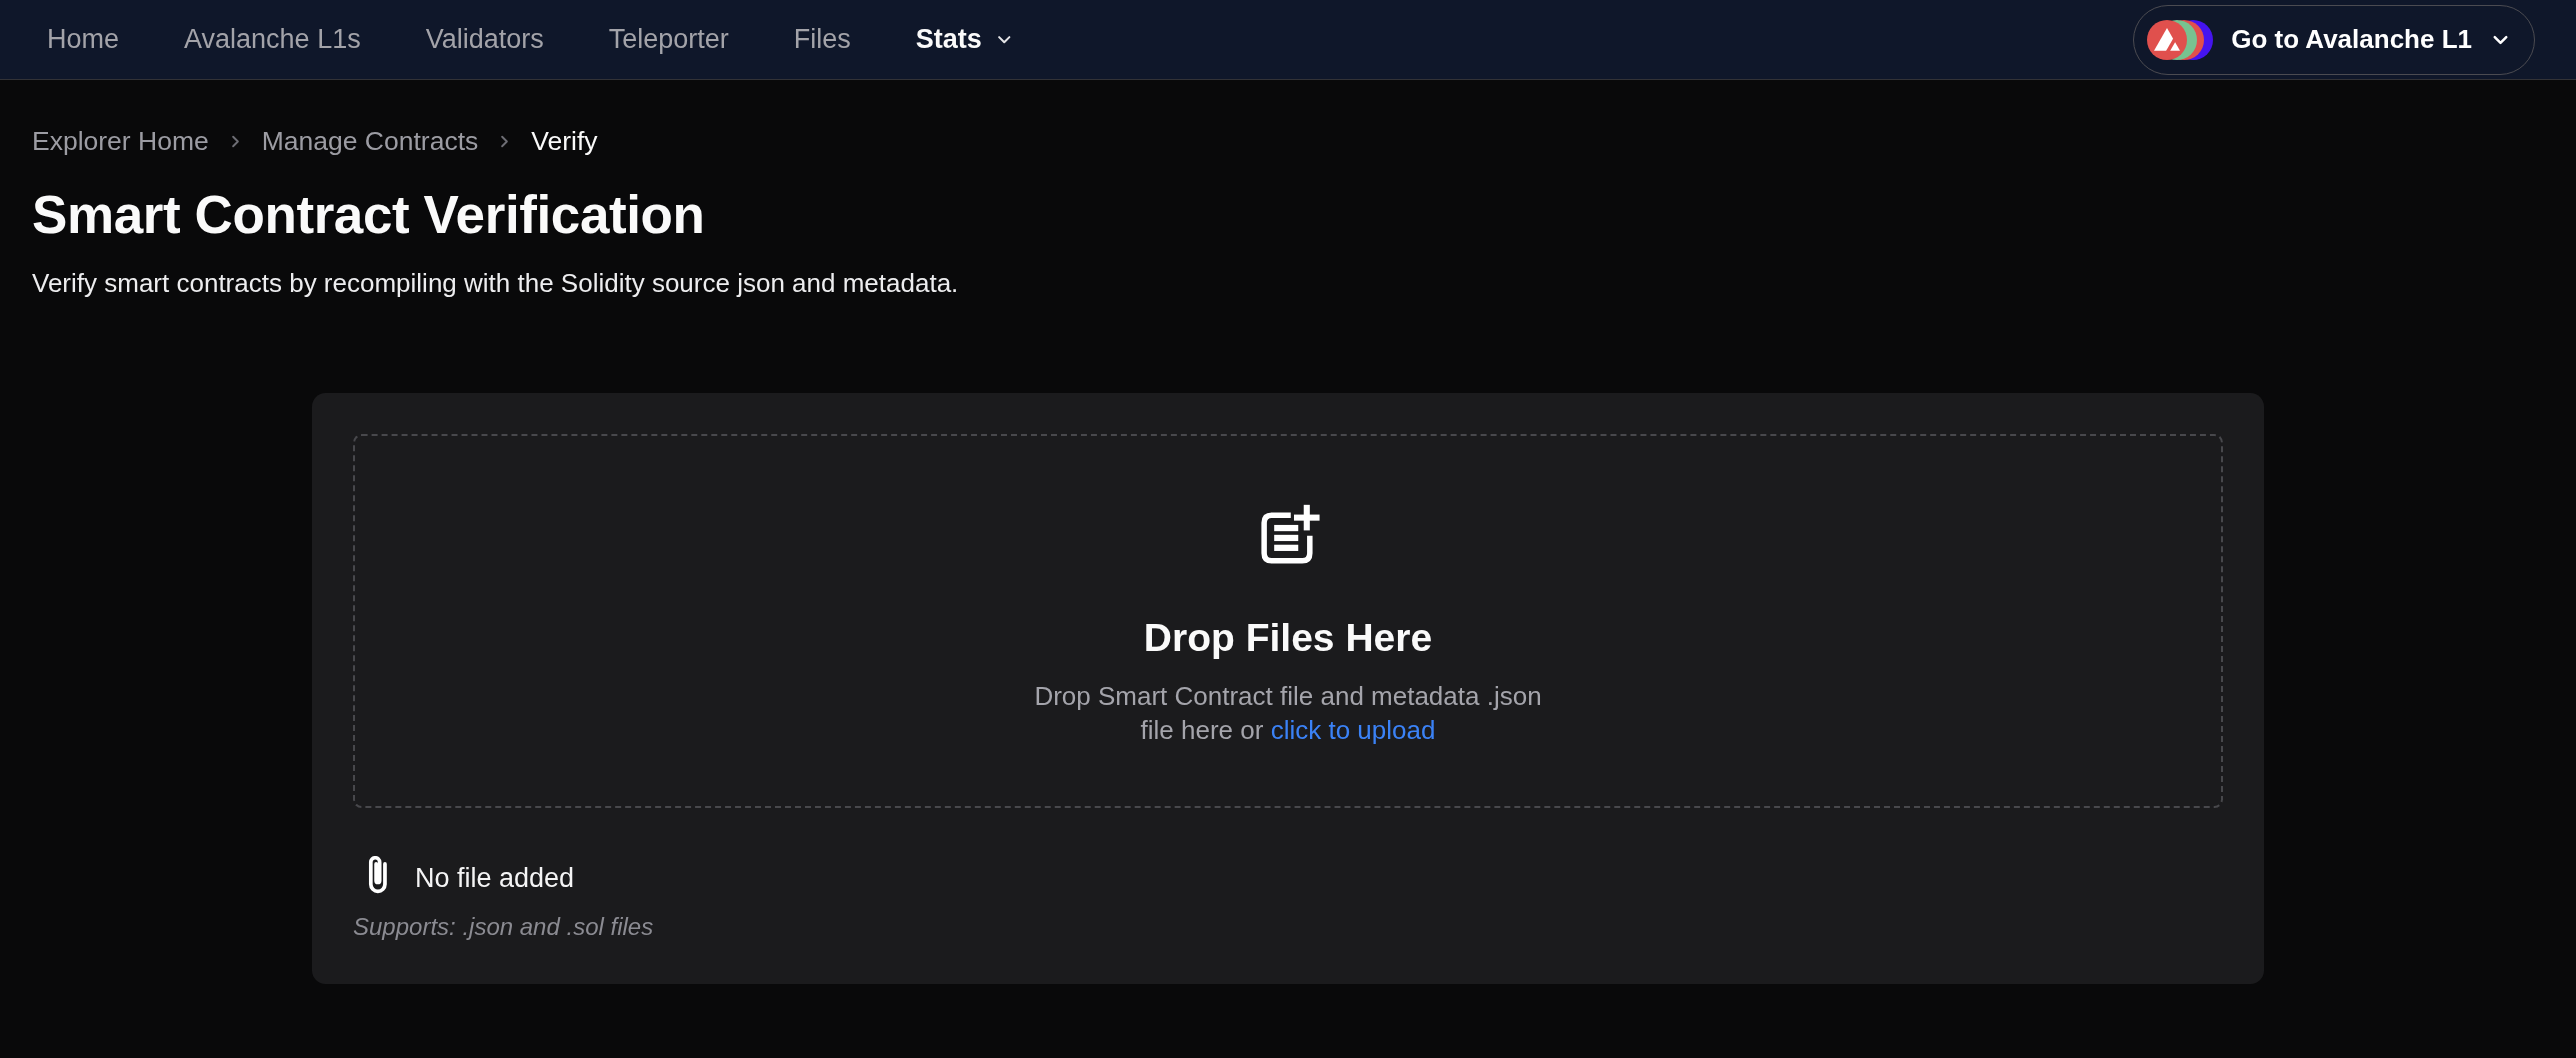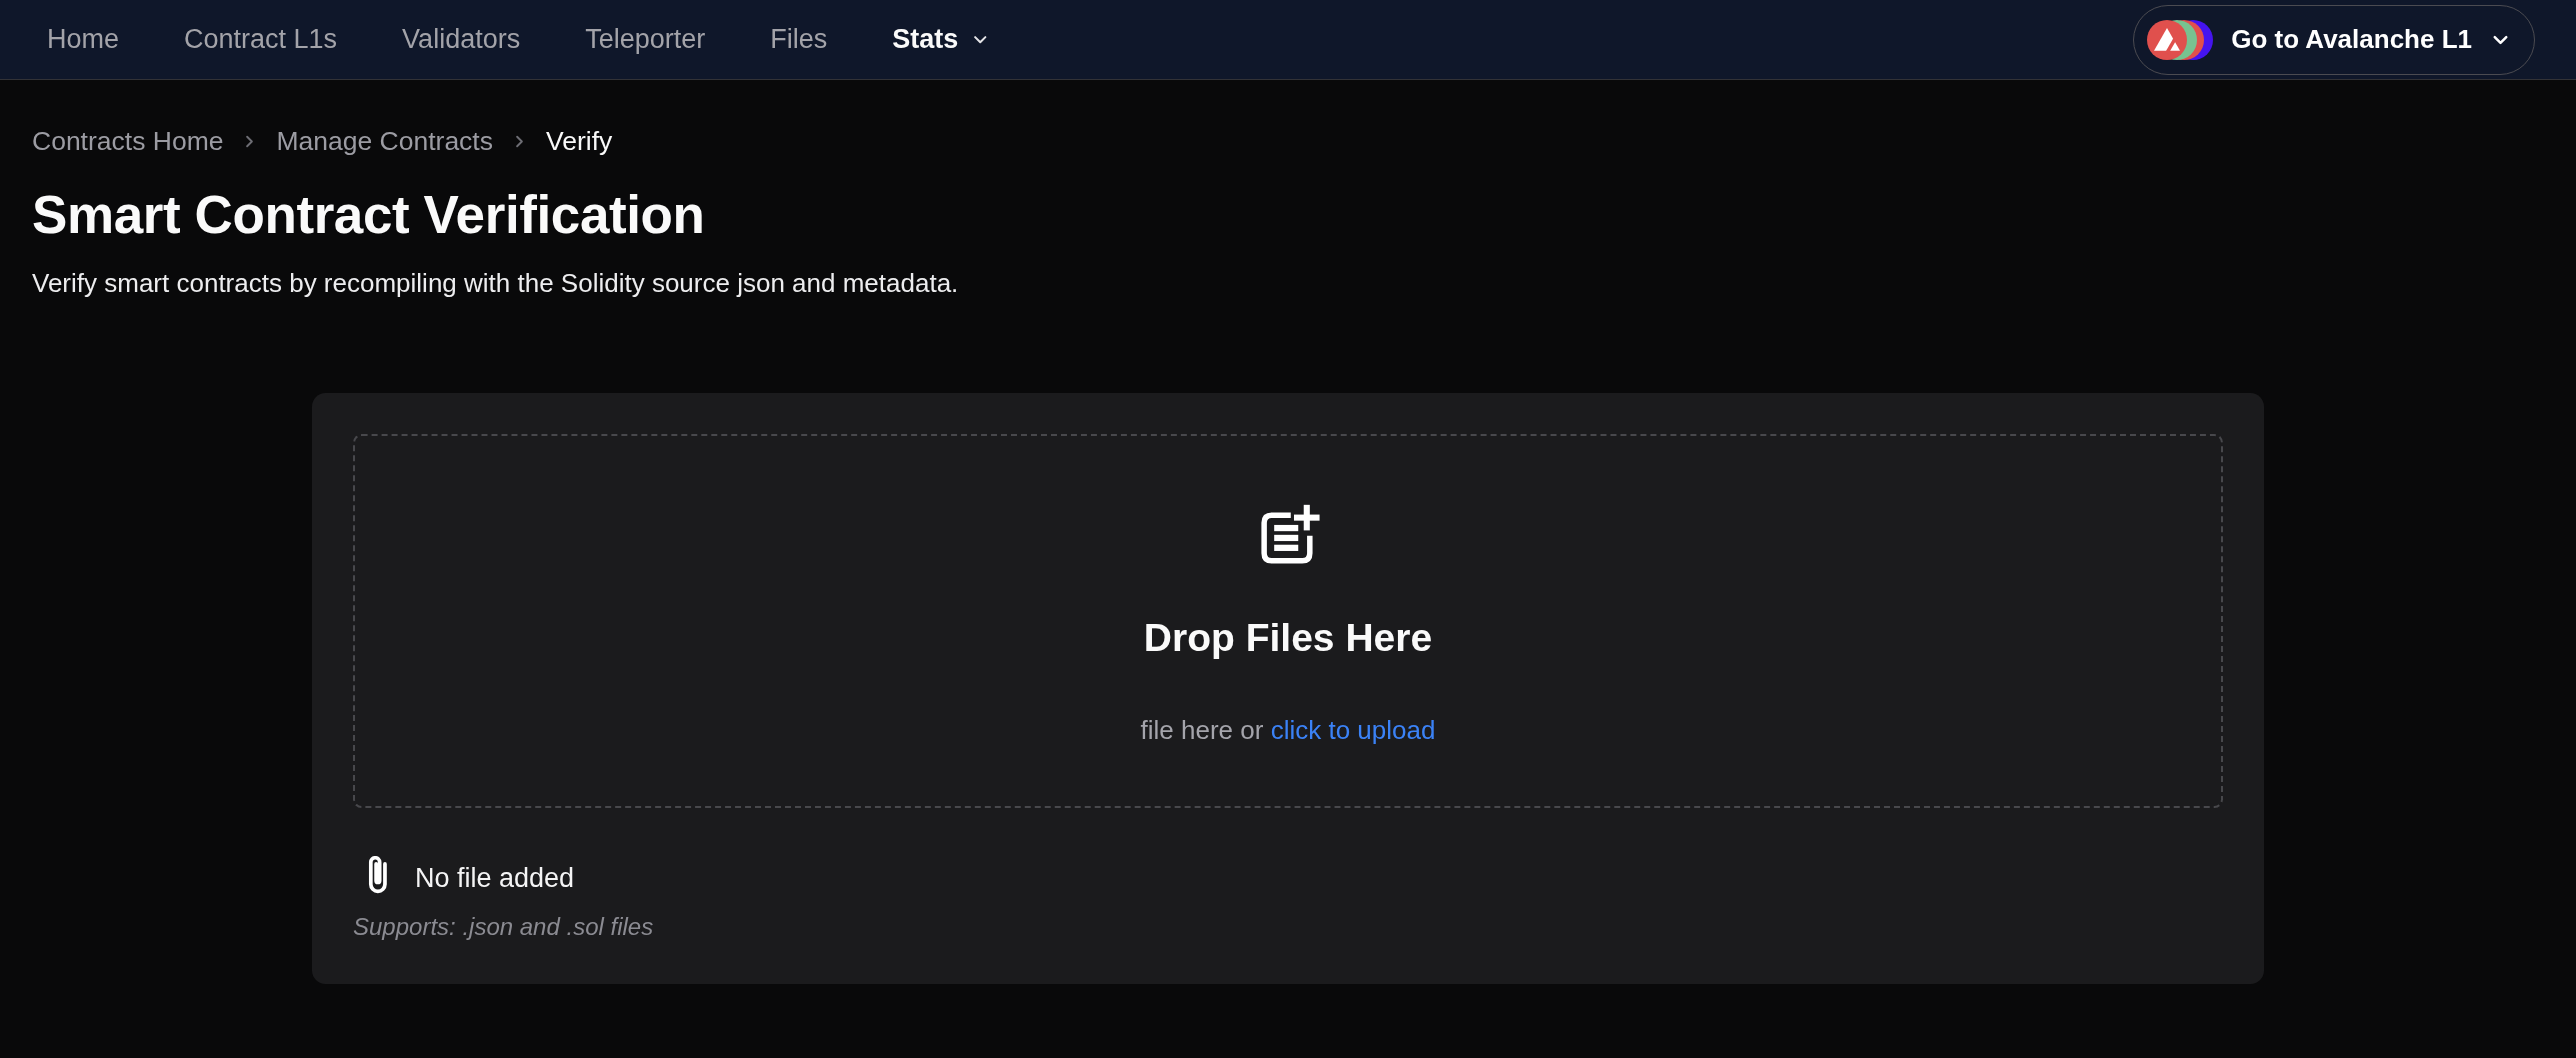--- a/index.html
+++ b/index.html
@@ -74,21 +74,21 @@
     font-size:27px; color:#f4f4f5;
   }
   .supports { margin-top:12px; font-size:24px; color:#8b8b92;font-style:italic; }
 </style>
 </head>
 <body>
 
 <nav class="topbar">
   <div class="nav-left">
     <a class="nav-item">Home</a>
-    <a class="nav-item">Contract L1s</a>
+    <a class="nav-item">Avalanche L1s</a>
     <a class="nav-item">Validators</a>
     <a class="nav-item">Teleporter</a>
     <a class="nav-item">Files</a>
     <a class="nav-item active">
       <span>Stats</span>
       <span class="chev">
         <svg width="20.5" height="20.5" viewBox="0 0 24 24">
             <path d="M6 9.5l6 6 6-6" fill="none" stroke="#e4e4e7" stroke-width="2.4" stroke-linecap="round" stroke-linejoin="round"></path>
           </svg>
       </span>
@@ -112,21 +112,21 @@
       <svg width="23" height="23" viewBox="0 0 24 24">
           <path d="M6 9.5l6 6 6-6" fill="none" stroke="#ffffff" stroke-width="2.6" stroke-linecap="round" stroke-linejoin="round"></path>
         </svg>
     </span>
   </button>
 </nav>
 
 <main class="main">
 
   <div class="breadcrumb">
-    <a>Contracts Home</a>
+    <a>Explorer Home</a>
     <span class="sep">
       <svg width="19" height="19" viewBox="0 0 24 24">
           <path d="M9 6l6 6-6 6" fill="none" stroke="#6d6d74" stroke-width="2.4" stroke-linecap="round" stroke-linejoin="round"></path>
         </svg>
     </span>
     <a>Manage Contracts</a>
     <span class="sep">
       <svg width="19" height="19" viewBox="0 0 24 24">
           <path d="M9 6l6 6-6 6" fill="none" stroke="#6d6d74" stroke-width="2.4" stroke-linecap="round" stroke-linejoin="round"></path>
         </svg>
@@ -143,21 +143,21 @@
         <svg width="67" height="67" viewBox="0 0 44 44">
           <path d="M23.5 8 H11 q-5 0 -5 5 V33 q0 5 5 5 H31 q5 0 5 -5 V21.5" fill="none" stroke="#ffffff" stroke-width="3.6"></path>
           <rect x="12.6" y="14.4" width="15.8" height="4.1" fill="#ffffff"></rect>
           <rect x="12.6" y="20.9" width="15.8" height="4.1" fill="#ffffff"></rect>
           <rect x="12.6" y="27.4" width="15.8" height="4.1" fill="#ffffff"></rect>
           <rect x="25.6" y="7.6" width="16.8" height="4" fill="#ffffff"></rect>
           <rect x="32" y="1.2" width="4" height="16.8" fill="#ffffff"></rect>
         </svg>
       </span>
       <h2 class="dz-heading">Drop Files Here</h2>
-      <p class="dz-desc"><br><span>file here or </span><a class="upload-link">click to upload</a></p>
+      <p class="dz-desc"><span>Drop Smart Contract file and metadata .json</span><br><span>file here or </span><a class="upload-link">click to upload</a></p>
     </div>
 
     <div class="file-status">
       <span>
         <svg width="24" height="38" viewBox="5.5 1.5 13 21.5">
           <path d="M16.5 6v11.5a4 4 0 0 1-8 0V5a2.5 2.5 0 0 1 5 0v10.5a1 1 0 0 1-2 0V6" fill="none" stroke="#ffffff" stroke-width="2.1" stroke-linecap="round" stroke-linejoin="round"></path>
         </svg>
       </span>
       <span>No file added</span>
     </div>

